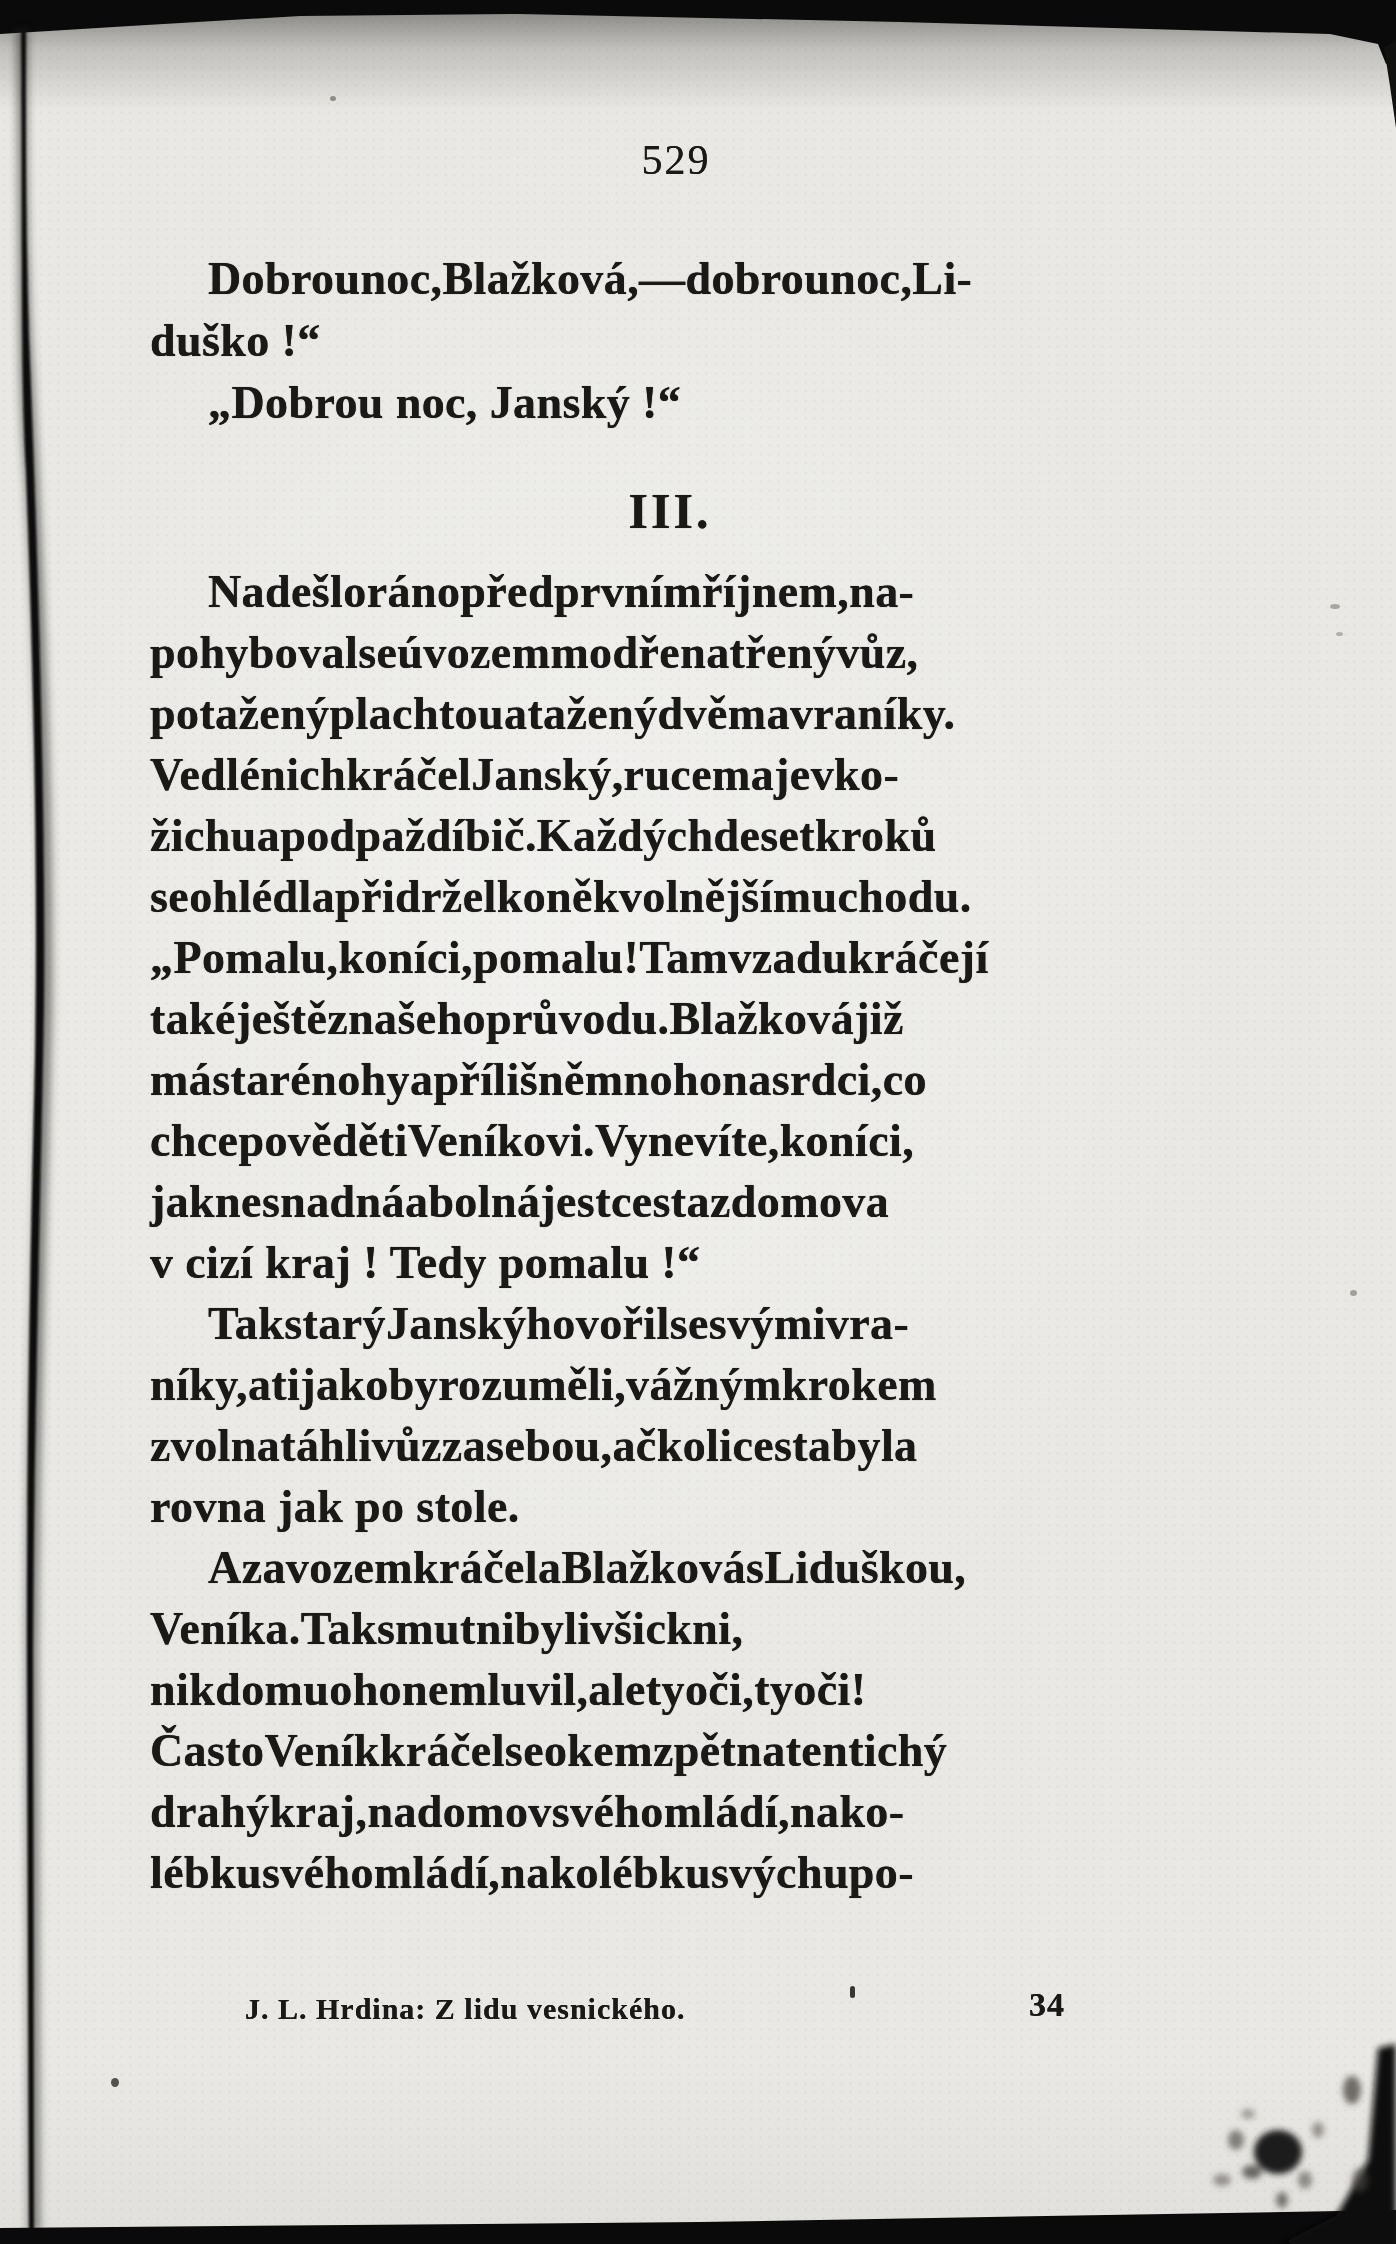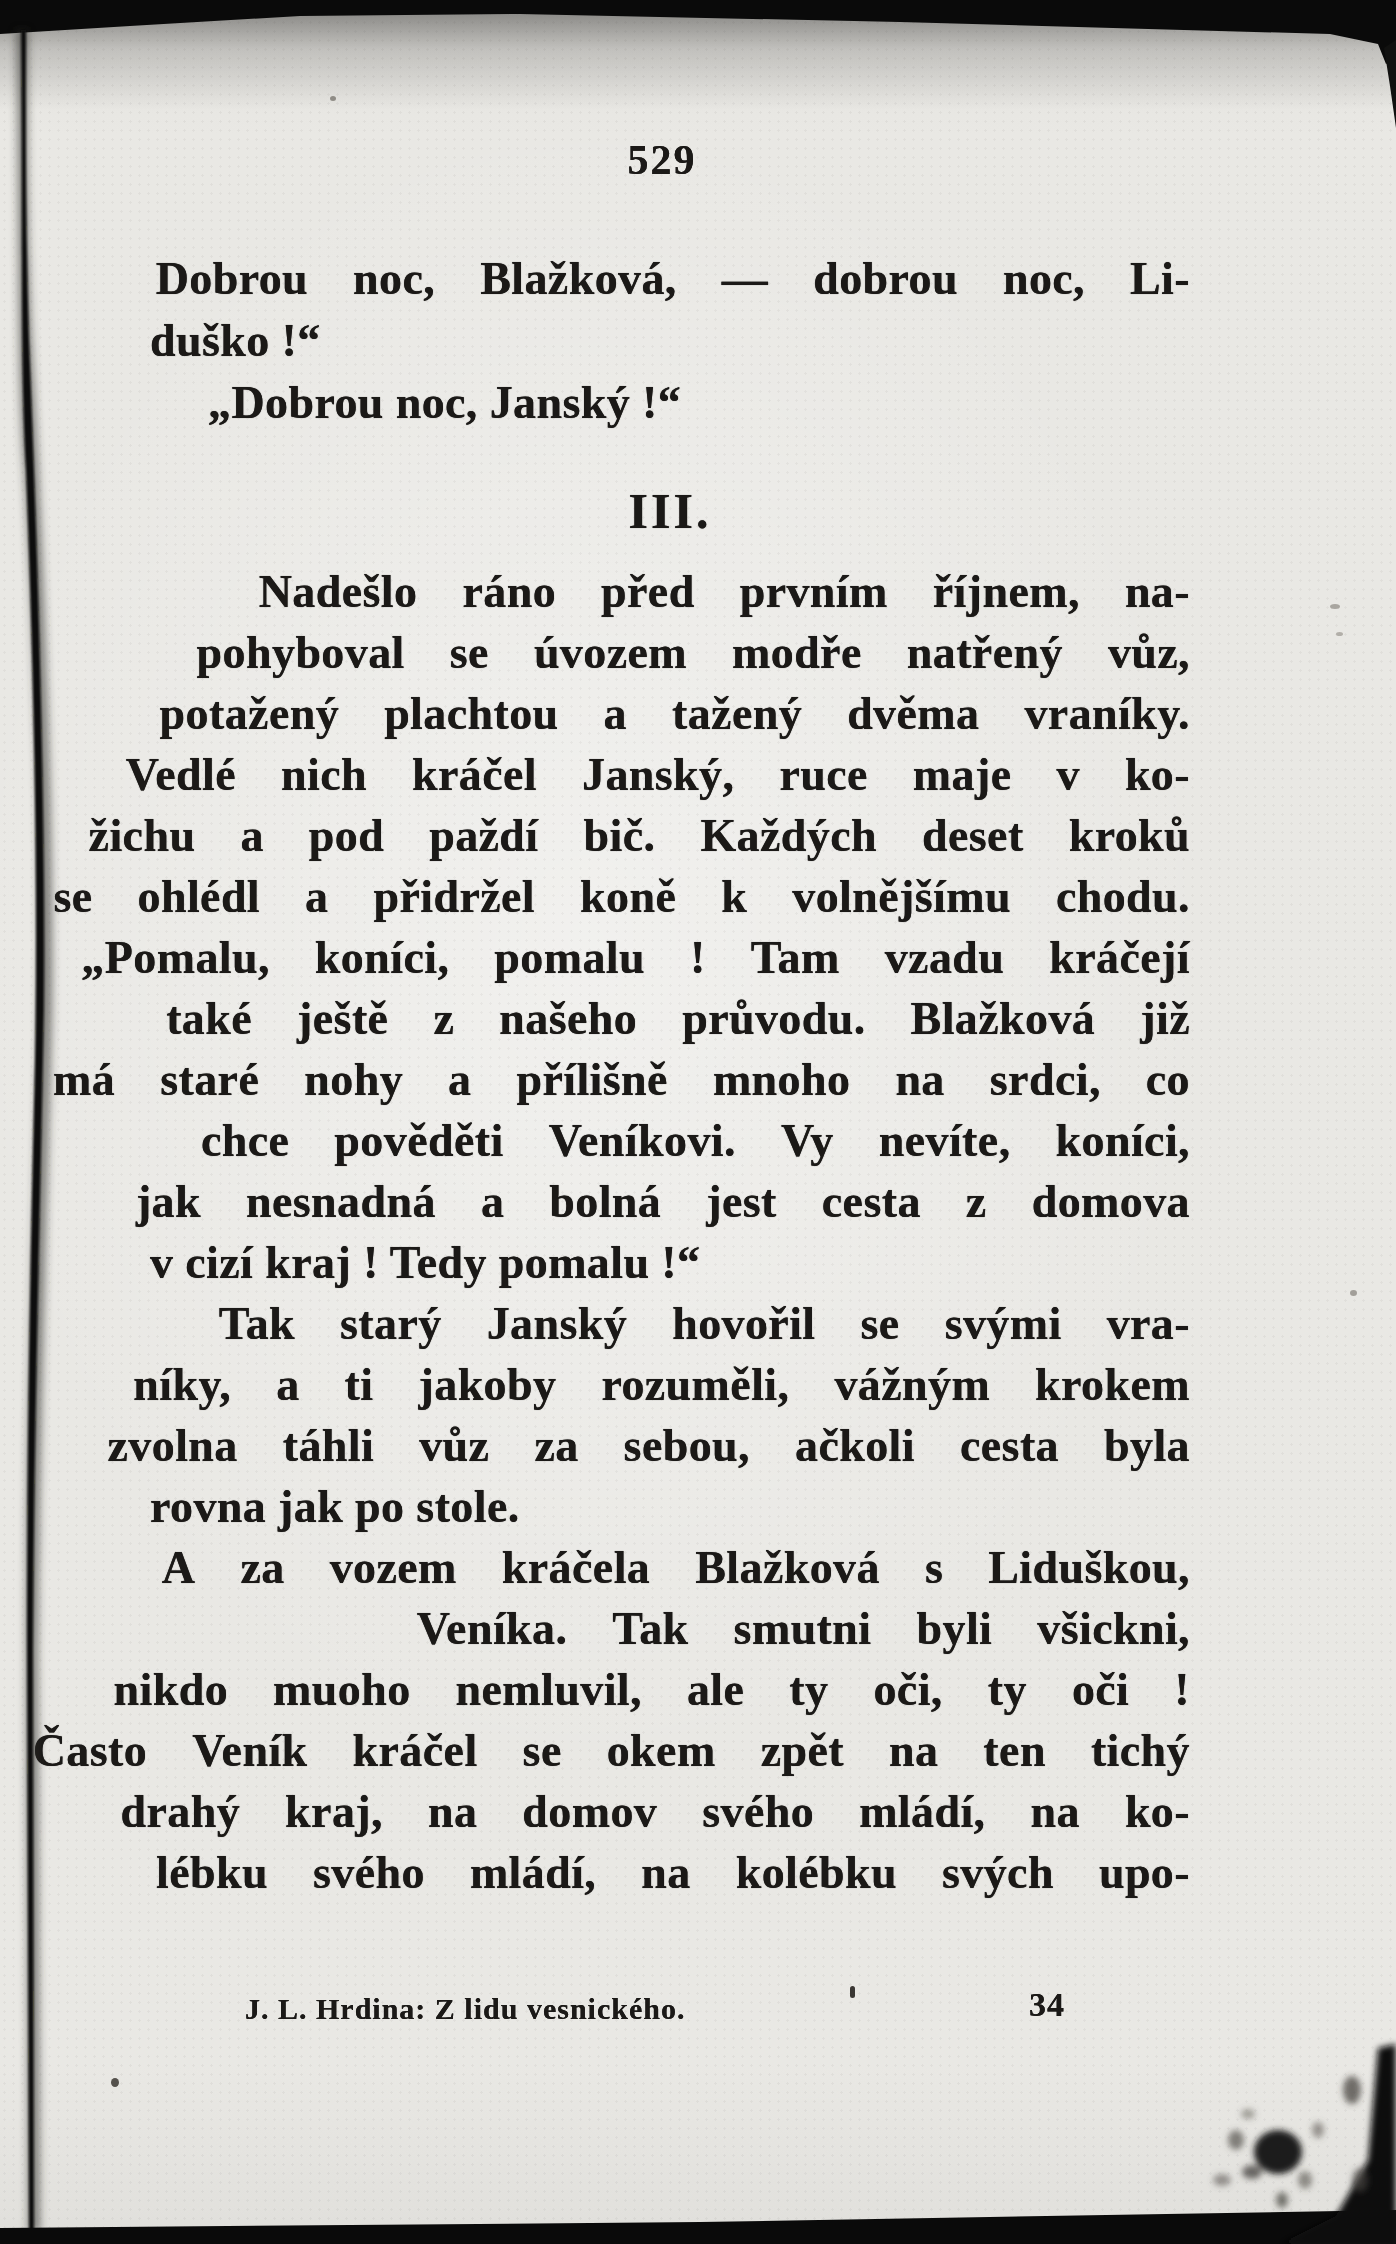--- a/index.html
+++ b/index.html
@@ -19,34 +19,34 @@
     background-image:radial-gradient(rgba(60,58,54,0.05) 1px, transparent 1.4px);
     background-size:9px 9px;
     pointer-events:none;
   }
   .top-shade{
     position:absolute;top:0;left:0;width:1396px;height:110px;
     background:linear-gradient(rgba(35,34,32,0.55), rgba(35,34,32,0.18) 45%, rgba(35,34,32,0));
   }
   .edge-svg{position:absolute;left:0;top:0;}
   .pagenum{
-    position:absolute;left:142px;top:136px;width:1040px;
+    position:absolute;left:156px;top:136px;width:1040px;
     text-align:center;
-    font-weight:700;font-size:42px;letter-spacing:2px;
+    font-weight:400;font-size:42px;letter-spacing:2px;
     text-shadow:0 0 0.6px #1b1917;
   }
   .opening{position:absolute;left:150px;top:248px;width:1040px;}
   .line{
     height:62px;line-height:62px;
     font-weight:700;font-size:46px;
     letter-spacing:0.4px;
     white-space:nowrap;
     text-shadow:0 0 0.7px #1b1917;
   }
-  .line.just{display:flex;justify-content:flex-end;white-space:normal;gap:45px;}
+  .line.just{display:flex;justify-content:flex-start;white-space:normal;}
   .line.ind{padding-left:58px;}
   .heading{
     position:absolute;left:150px;top:482px;width:1040px;
     text-align:center;
     font-weight:700;font-size:50px;letter-spacing:3px;
     text-shadow:0 0 0.7px #1b1917;
   }
   .bodycol{position:absolute;left:150px;top:561px;width:1040px;}
   .bodycol .line{height:61px;line-height:61px;}
   .footer-left{

